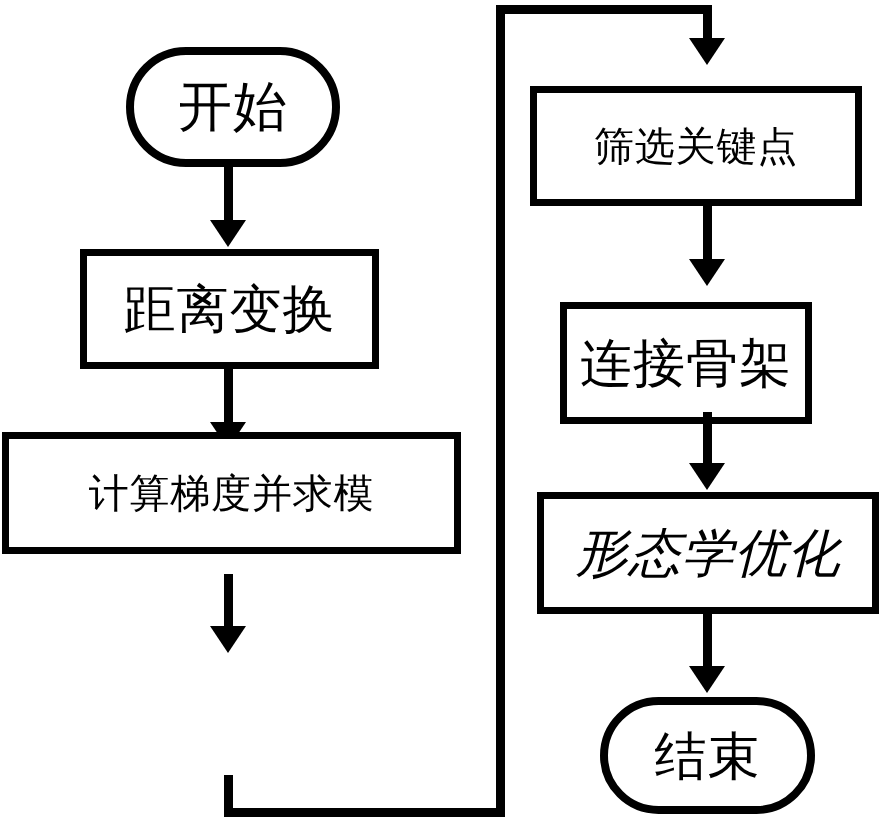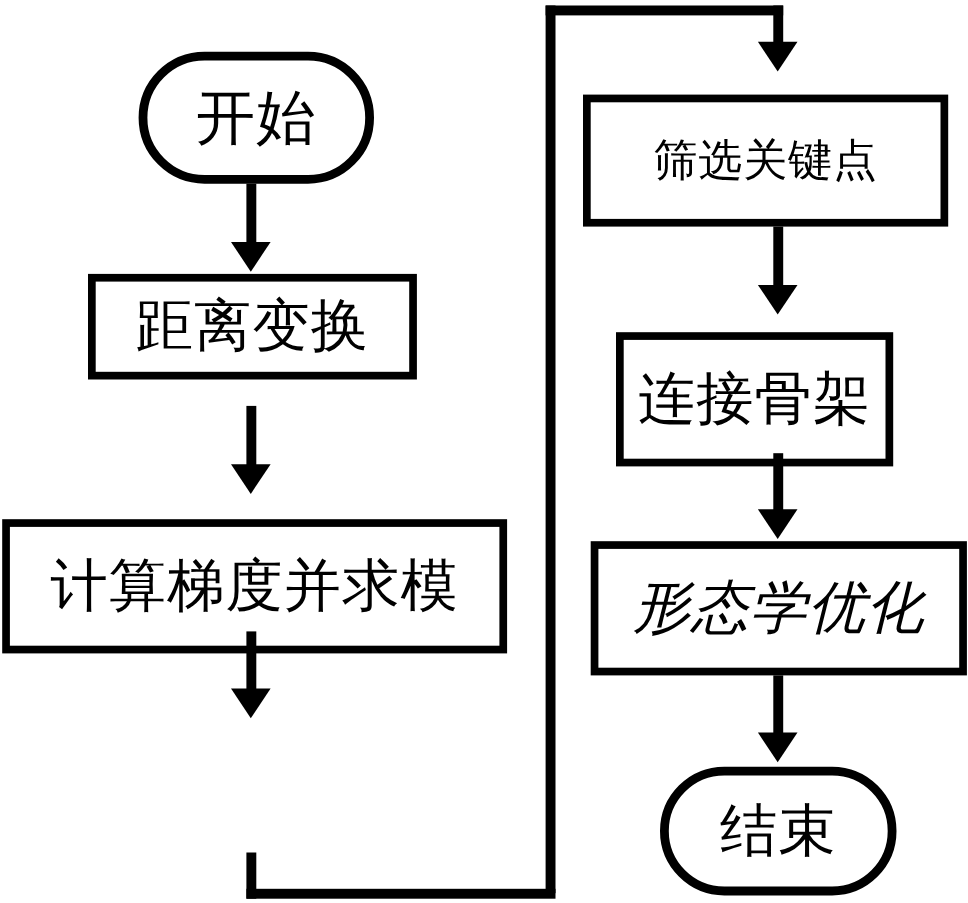--- a/index.html
+++ b/index.html
@@ -35,22 +35,22 @@
     border-radius: 999px;
     border-width: 8px;
     align-items: center;
   }
   .node .label {
     display: block;
     letter-spacing: 0.02em;
   }
   
   #node-start      { left: 126px; top: 47px;  width: 214px; height: 120px; font-size: 54px; }
-  #node-dist       { left: 80px;  top: 249px; width: 299px; height: 96px; font-size: 52px; text-align: right; }
-  #node-grad       { left: 2px;   top: 472px; width: 459px; height: 122px; font-size: 52px; }
+  #node-dist       { left: 80px;  top: 249px; width: 299px; height: 120px; font-size: 52px; text-align: right; }
+  #node-grad       { left: 2px;   top: 432px; width: 459px; height: 122px; font-size: 40px; }
   #node-keypoints  { left: 60px;  top: 655px; width: 342px; height: 120px; font-size: 52px; }
   #node-filter     { left: 530px; top: 86px;  width: 332px; height: 120px; font-size: 40px; }
   #node-connect    { left: 560px; top: 302px; width: 252px; height: 122px; font-size: 52px; }
   #node-morph      { left: 537px; top: 492px; width: 342px; height: 122px; font-size: 52px; font-style: italic; }
   #node-end        { left: 600px; top: 697px; width: 215px; height: 117px; font-size: 52px; }
 
   
   .conn {
     position: absolute;
     background: #000000;

